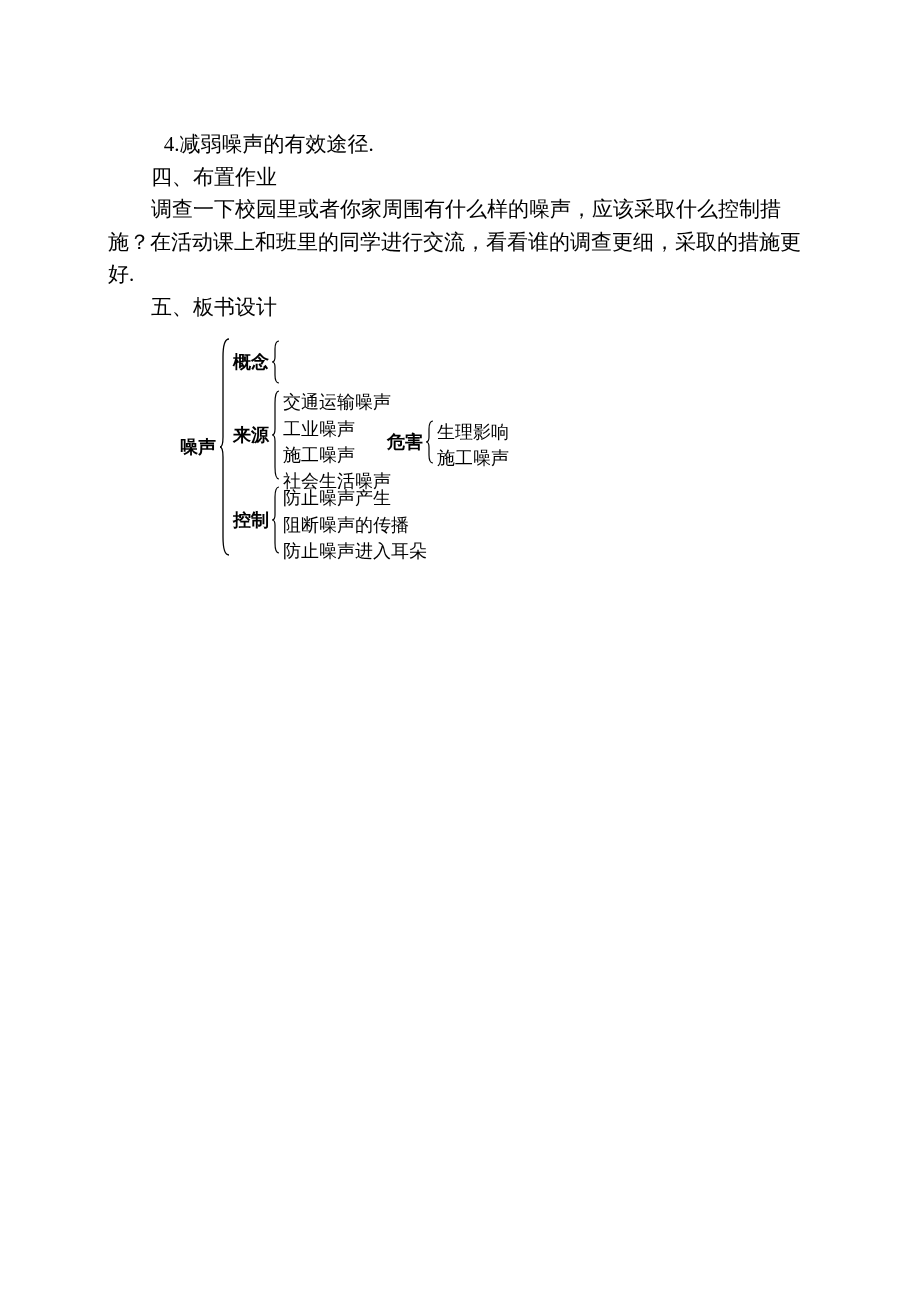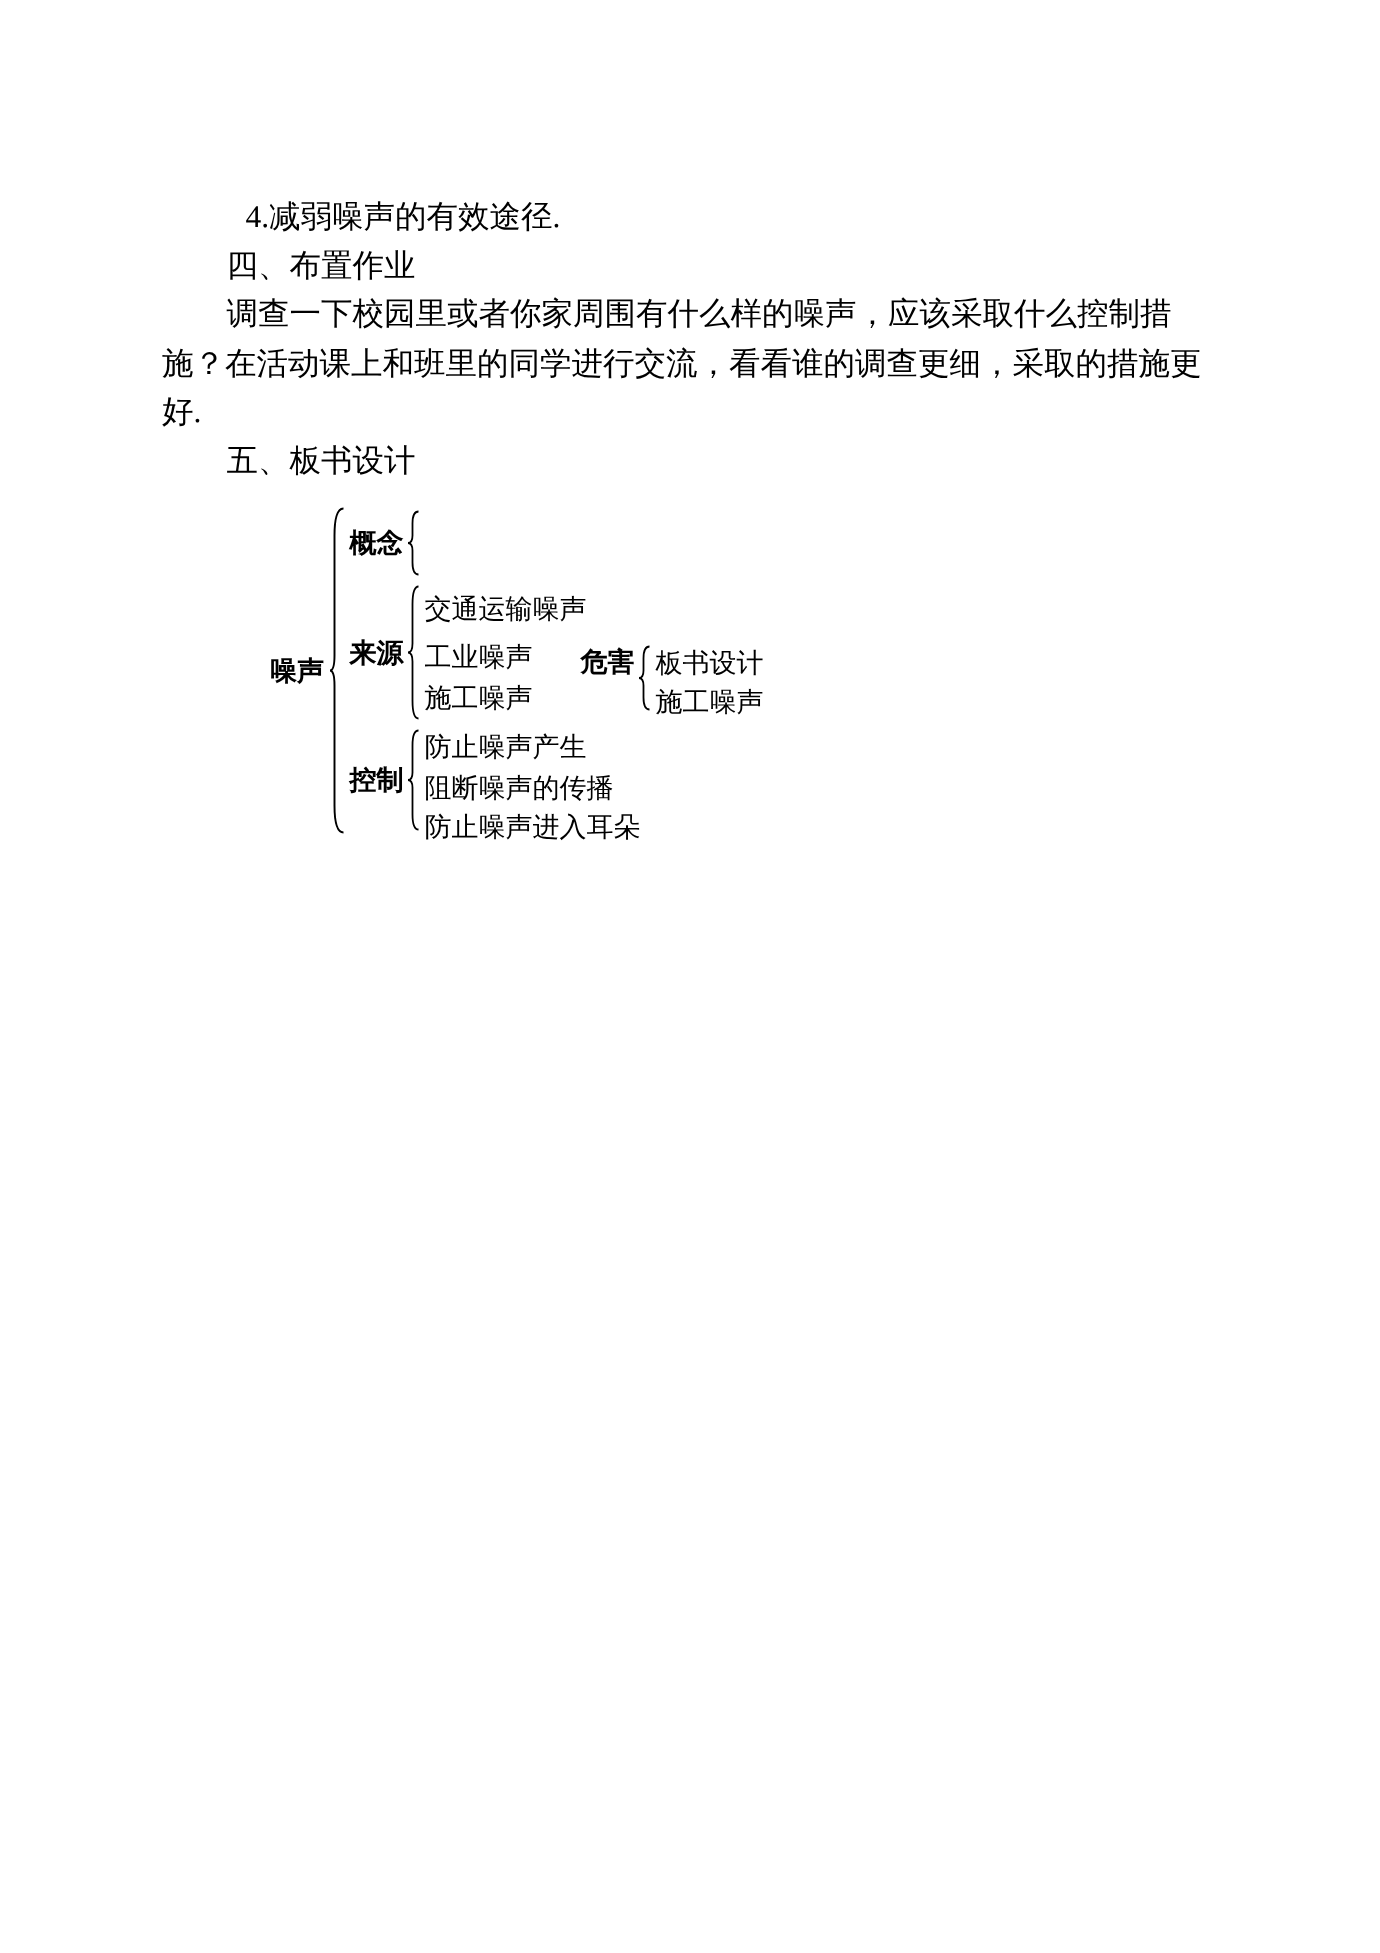--- a/index.html
+++ b/index.html
@@ -58,21 +58,21 @@
       white-space: nowrap;
       padding: 1px 0;
     }
     .sub-row {
       display: flex;
       align-items: center;
     }
     .danger-block {
       margin-left: 32px;
       display: flex;
-      align-items: flex-start;
+      align-items: center;
     }
   </style>
 </head>
 <body>
 
 <p class="line-indent">4.减弱噪声的有效途径.</p>
 <p class="line-indent-1">四、布置作业</p>
 <p class="line-indent-1">调查一下校园里或者你家周围有什么样的噪声，应该采取什么控制措施？在活动课上和班里的同学进行交流，看看谁的调查更细，采取的措施更好.</p>
 <p class="line-indent-1">五、板书设计</p>
 
@@ -106,25 +106,26 @@
               <div style="display:flex;flex-direction:column;">
                 <div class="brace-item">工业噪声</div>
                 <div class="brace-item">施工噪声</div>
               </div>
               <div class="danger-block">
                 <span class="brace-label">危害</span>
                 <svg class="brace-svg" width="10" height="46" viewBox="0 0 10 46">
                   <path d="M8 2 Q4 2 4 10 L4 18 Q4 23 1 23 Q4 23 4 28 L4 36 Q4 44 8 44" stroke="#000" stroke-width="1.2" fill="none"></path>
                 </svg>
                 <div class="brace-content" style="height:46px;">
-                  <div class="brace-item">板书设计</div>
+                  <div class="brace-item">生理影响</div>
                   <div class="brace-item">施工噪声</div>
                 </div>
               </div>
             </div>
+            <div class="brace-item">社会生活噪声</div>
           </div>
         </div>
 
         <div class="sub-row">
           <span class="brace-label">控制</span>
           <svg class="brace-svg" width="10" height="70" viewBox="0 0 10 70">
             <path d="M8 2 Q4 2 4 12 L4 30 Q4 35 1 35 Q4 35 4 40 L4 58 Q4 68 8 68" stroke="#000" stroke-width="1.2" fill="none"></path>
           </svg>
           <div class="brace-content" style="height:70px;">
             <div class="brace-item">防止噪声产生</div>

